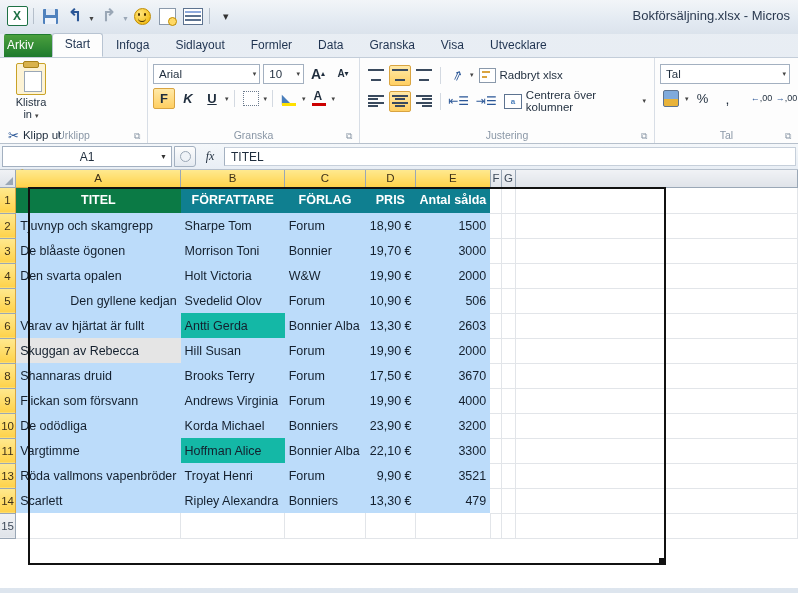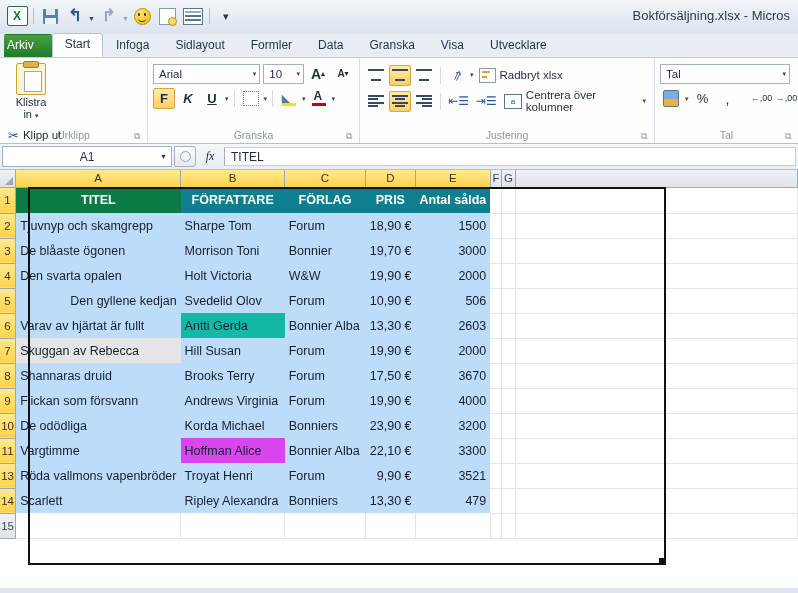--- a/index.html
+++ b/index.html
@@ -771,21 +771,21 @@
         <td class="cell" style="background: rgb(188, 220, 250);">Bonniers</td>
         <td class="cell num" style="background: rgb(188, 220, 250);">23,90 €</td>
         <td class="cell num" style="background: rgb(188, 220, 250);">3200</td>
         <td class="empty"></td>
         <td class="empty"></td>
         <td class="empty"></td>
       </tr>
       <tr>
         <td class="rowhead sel">11</td>
         <td class="cell" style="background: rgb(188, 220, 250);">Vargtimme</td>
-        <td class="cell" style="background: #d946ef;">Hoffman Alice</td>
+        <td class="cell" style="background: #14b8a6;">Hoffman Alice</td>
         <td class="cell" style="background: rgb(188, 220, 250);">Bonnier Alba</td>
         <td class="cell num" style="background: rgb(188, 220, 250);">22,10 €</td>
         <td class="cell num" style="background: rgb(188, 220, 250);">3300</td>
         <td class="empty"></td>
         <td class="empty"></td>
         <td class="empty"></td>
       </tr>
       <tr>
         <td class="rowhead sel">13</td>
         <td class="cell" style="background: rgb(188, 220, 250);">Röda vallmons vapenbröder</td>

